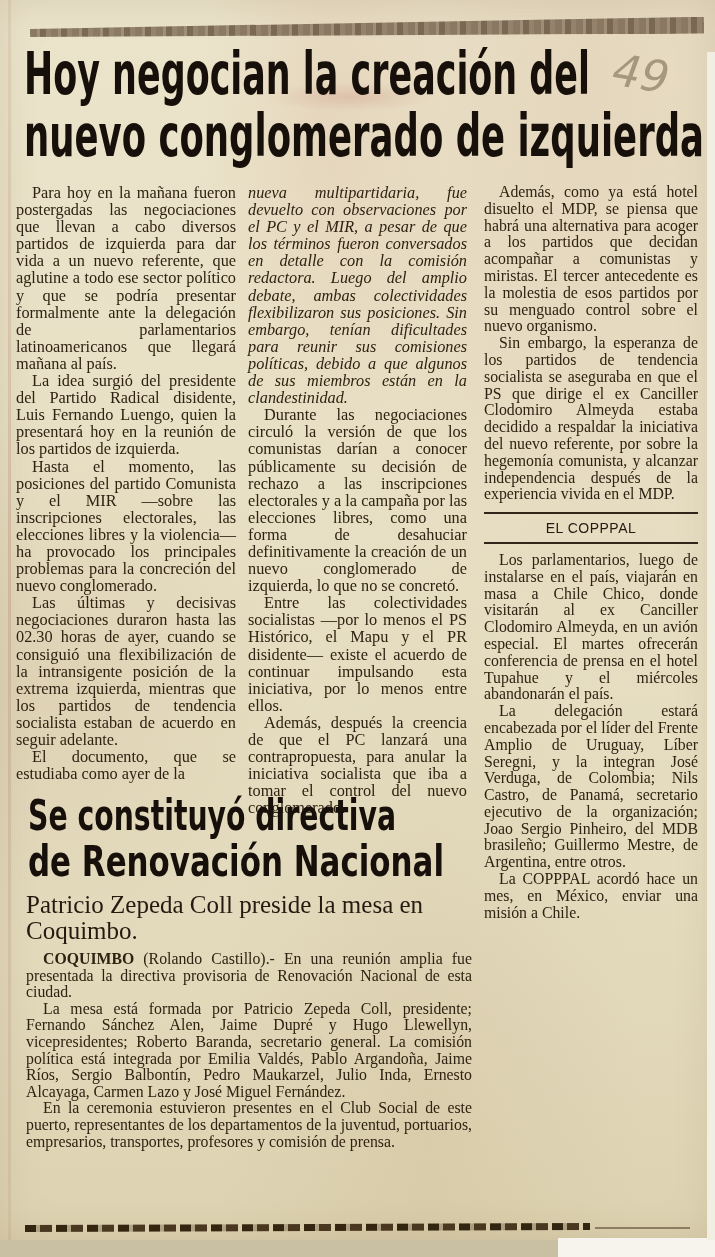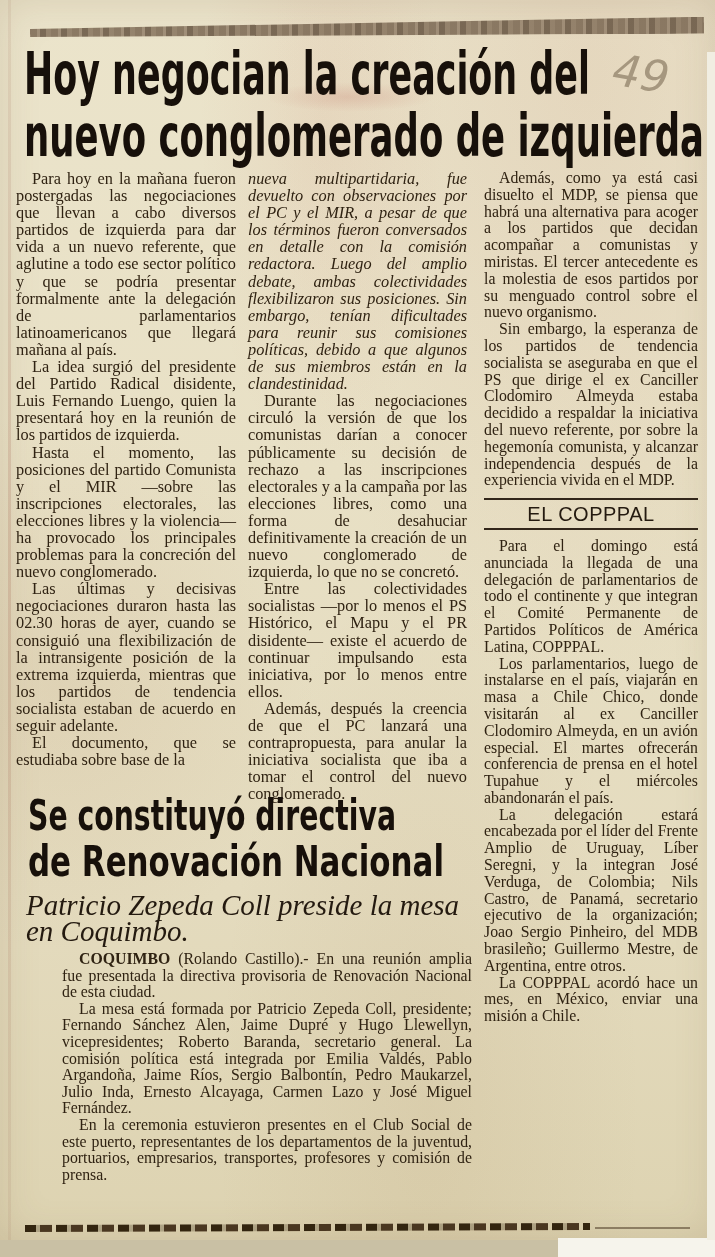--- a/index.html
+++ b/index.html
@@ -19,35 +19,35 @@
     background:repeating-linear-gradient(90deg,#7a6752 0 7px,#93806a 7px 10px,#665441 10px 16px,#86735d 16px 21px);
     clip-path:polygon(0 45%,100% 0,100% 100%,0 92%);
     transform:rotate(-0.4deg);opacity:.85;}
   
   .pencil{position:absolute;left:613px;top:48px;font-family:"DejaVu Sans",sans-serif;
     font-size:44px;color:#9b8c74;transform:rotate(10deg) skewX(-10deg);opacity:.85;}
   
   .headline1{position:absolute;left:22px;top:42px;}
   .headline1 text,.headline2 text{font-family:"DejaVu Sans",sans-serif;font-weight:bold;fill:#17100a;}
   
-  .col{position:absolute;top:170px;text-align:justify;color:#2f2212;}
+  .col{position:absolute;top:184px;text-align:justify;color:#2f2212;}
   .col p{margin:0;text-indent:16px;}
   .cont p:first-child{text-indent:0;font-style:italic;}
   .col1{left:16px;width:220px;font-size:16.3px;line-height:17.1px;}
   .col2{left:248px;width:219px;font-size:16.3px;line-height:17.1px;}
   .col3{left:484px;width:214px;font-size:15.8px;line-height:16.8px;}
   .col3 p{margin:0;text-indent:15px;}
   .section-head{margin:9px 0 8px 0;border-top:2px solid #32261a;border-bottom:2px solid #32261a;
     padding:6px 0 5px 0;text-align:center;font-family:"Liberation Sans",sans-serif;
-    font-size:20px;letter-spacing:.5px;color:#241a10;text-indent:0;}
+    font-size:14px;letter-spacing:.5px;color:#241a10;text-indent:0;}
   
   .article2{position:absolute;left:26px;top:792px;width:446px;color:#2f2212;}
   .headline2{display:block;}
-  .subhead{font-style:italic;font-size:29px;line-height:26px;color:#241a10;margin-top:4px;}
-  .a2body{margin-top:7px;text-align:justify;font-size:15.8px;line-height:16.6px;margin-left:36px;}
+  .subhead{font-size:25px;line-height:26px;color:#241a10;margin-top:4px;}
+  .a2body{margin-top:7px;text-align:justify;font-size:15.8px;line-height:16.6px;}
   .a2body p{margin:0;text-indent:17px;}
   
   .bottom-dash{position:absolute;left:25px;top:1224px;width:565px;height:7px;
     background:repeating-linear-gradient(90deg,#33250f 0 11px,rgba(51,37,15,.25) 11px 15px,#4a3720 15px 27px,rgba(0,0,0,0) 27px 31px);
     transform:rotate(-0.2deg);}
   .bottom-dash2{position:absolute;left:595px;top:1227px;width:95px;height:2px;background:#5a4832;opacity:.6;}
   .crease{position:absolute;left:8px;top:0;width:3px;height:1240px;
     background:linear-gradient(180deg,rgba(150,100,80,.10),rgba(170,110,90,.25) 45%,rgba(150,100,80,.10));}
   .stain1{position:absolute;left:265px;top:82px;width:170px;height:30px;border-radius:50%;
     background:radial-gradient(ellipse,rgba(190,110,95,.22),transparent 70%);}
@@ -71,40 +71,39 @@
     <svg class="headline1" width="692" height="130">
       <text x="2" y="52" font-size="58" textLength="566" lengthAdjust="spacingAndGlyphs">Hoy negocian la creación del</text>
       <text x="2" y="114" font-size="58" textLength="680" lengthAdjust="spacingAndGlyphs">nuevo conglomerado de izquierda</text>
     </svg>
 
     <div class="col col1">
         <p>Para hoy en la mañana fueron postergadas las negociaciones que llevan a cabo diversos partidos de izquierda para dar vida a un nuevo referente, que aglutine a todo ese sector político y que se podría presentar formalmente ante la delegación de parlamentarios latinoamericanos que llegará mañana al país.</p>
         <p>La idea surgió del presidente del Partido Radical disidente, Luis Fernando Luengo, quien la presentará hoy en la reunión de los partidos de izquierda.</p>
         <p>Hasta el momento, las posiciones del partido Comunista y el MIR —sobre las inscripciones electorales, las elecciones libres y la violencia— ha provocado los principales problemas para la concreción del nuevo conglomerado.</p>
         <p>Las últimas y decisivas negociaciones duraron hasta las 02.30 horas de ayer, cuando se consiguió una flexibilización de la intransigente posición de la extrema izquierda, mientras que los partidos de tendencia socialista estaban de acuerdo en seguir adelante.</p>
-        <p>El documento, que se estudiaba sobre base de la</p>
+        <p>El documento, que se estudiaba como ayer de la</p>
       </div>
 
     <div class="col col2 cont">
         <p>nueva multipartidaria, fue devuelto con observaciones por el PC y el MIR, a pesar de que los términos fueron conversados en detalle con la comisión redactora. Luego del amplio debate, ambas colectividades flexibilizaron sus posiciones. Sin embargo, tenían dificultades para reunir sus comisiones políticas, debido a que algunos de sus miembros están en la clandestinidad.</p>
         <p>Durante las negociaciones circuló la versión de que los comunistas darían a conocer públicamente su decisión de rechazo a las inscripciones electorales y a la campaña por las elecciones libres, como una forma de desahuciar definitivamente la creación de un nuevo conglomerado de izquierda, lo que no se concretó.</p>
         <p>Entre las colectividades socialistas —por lo menos el PS Histórico, el Mapu y el PR disidente— existe el acuerdo de continuar impulsando esta iniciativa, por lo menos entre ellos.</p>
         <p>Además, después la creencia de que el PC lanzará una contrapropuesta, para anular la iniciativa socialista que iba a tomar el control del nuevo conglomerado.</p>
       </div>
 
     <div class="col col3">
       <div>
-          <p>Además, como ya está casi disuelto el MDP, se piensa que habrá una alternativa para acoger a los partidos que decidan acompañar a comunistas y miristas. El tercer antecedente es la molestia de esos partidos por su menguado control sobre el nuevo organismo.</p>
+          <p>Además, como ya está hotel disuelto el MDP, se piensa que habrá una alternativa para acoger a los partidos que decidan acompañar a comunistas y miristas. El tercer antecedente es la molestia de esos partidos por su menguado control sobre el nuevo organismo.</p>
           <p>Sin embargo, la esperanza de los partidos de tendencia socialista se aseguraba en que el PS que dirige el ex Canciller Clodomiro Almeyda estaba decidido a respaldar la iniciativa del nuevo referente, por sobre la hegemonía comunista, y alcanzar independencia después de la experiencia vivida en el MDP.</p>
         </div>
       <div class="section-head">
         <span>EL COPPPAL</span>
       </div>
       <div>
-          <p>Para el domingo está anunciada la llegada de una delegación de parlamentarios de todo el continente y que integran el Comité Permanente de Partidos Políticos de América Latina, COPPPAL.</p>
           <p>Los parlamentarios, luego de instalarse en el país, viajarán en masa a Chile Chico, donde visitarán al ex Canciller Clodomiro Almeyda, en un avión especial. El martes ofrecerán conferencia de prensa en el hotel Tupahue y el miércoles abandonarán el país.</p>
           <p>La delegación estará encabezada por el líder del Frente Amplio de Uruguay, Líber Seregni, y la integran José Verduga, de Colombia; Nils Castro, de Panamá, secretario ejecutivo de la organización; Joao Sergio Pinheiro, del MDB brasileño; Guillermo Mestre, de Argentina, entre otros.</p>
           <p>La COPPPAL acordó hace un mes, en México, enviar una misión a Chile.</p>
         </div>
     </div>
 
     <div class="article2">
       <svg class="headline2" width="448" height="96">
         <text x="2" y="38" font-size="43" textLength="368" lengthAdjust="spacingAndGlyphs">Se constituyó directiva</text>
         <text x="2" y="84" font-size="43" textLength="416" lengthAdjust="spacingAndGlyphs">de Renovación Nacional</text>

